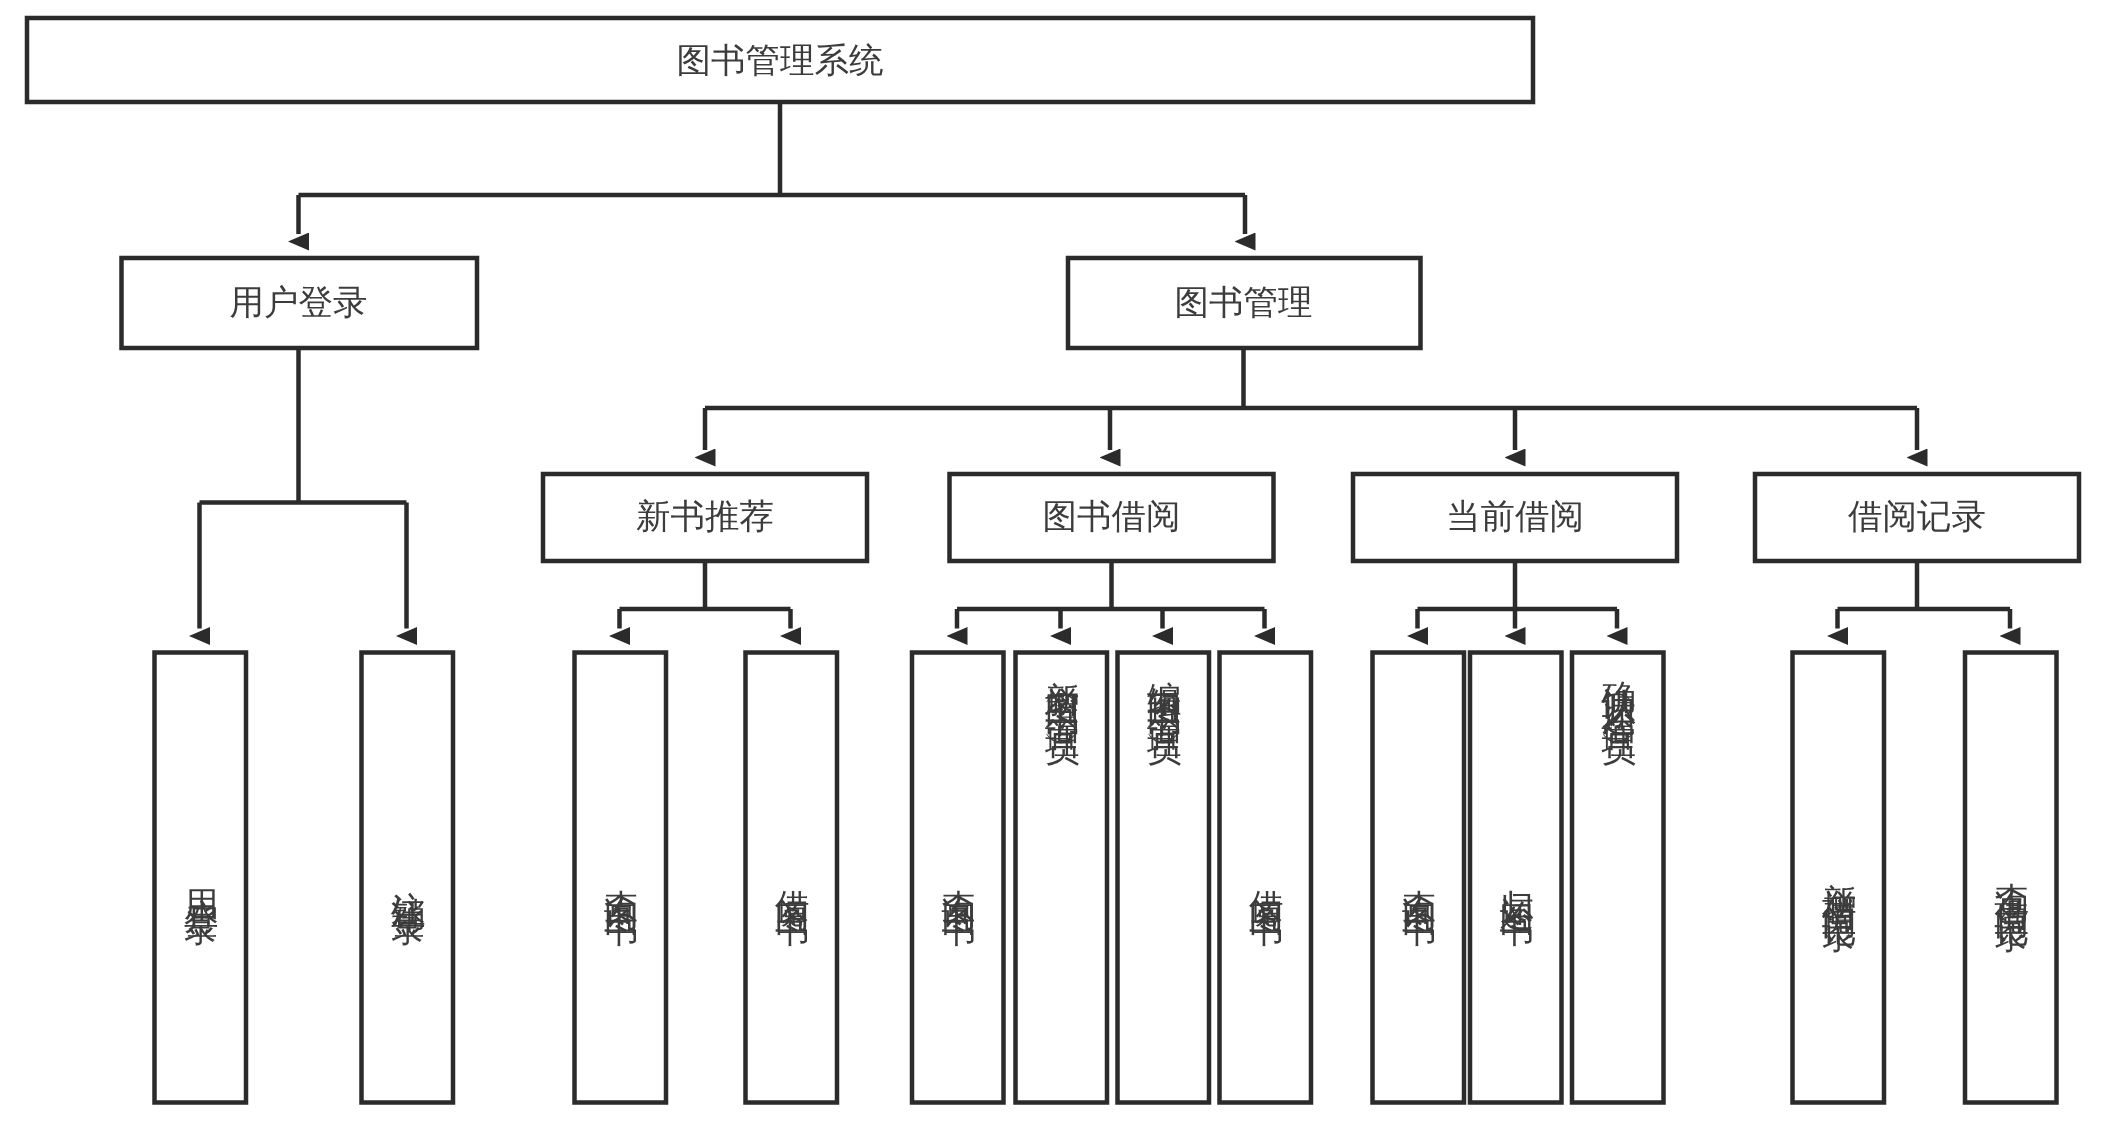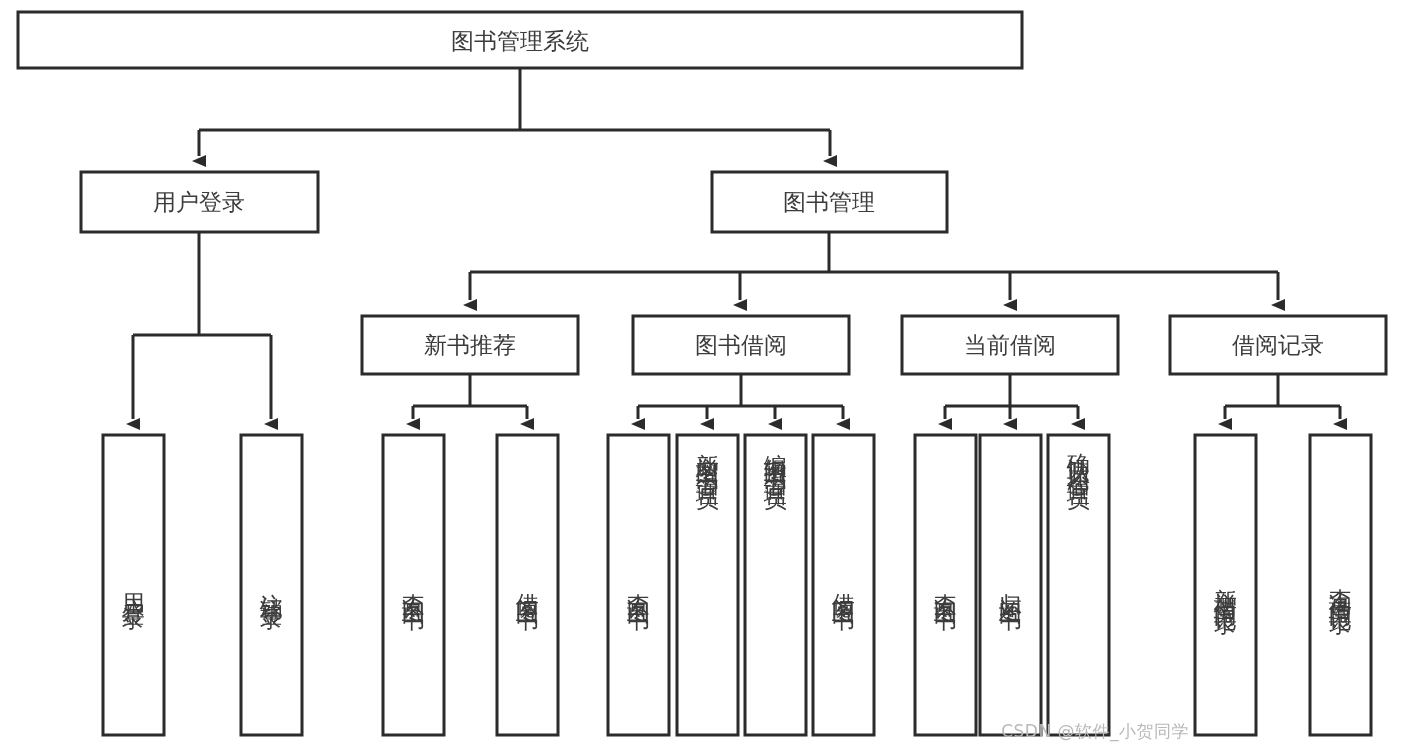--- a/index.html
+++ b/index.html
@@ -208,14 +208,13 @@
     <span class="leaf-text">确认归还（管理员）</span>
   </div>
 
   <div class="leaf-wrap" style="left:1195px;top:435px;width:61px;height:300px;">
     <span class="leaf-text">新增借阅记录</span>
   </div>
   <div class="leaf-wrap" style="left:1310px;top:435px;width:61px;height:300px;">
     <span class="leaf-text">查询借阅记录</span>
   </div>
 
-  <div class="watermark">CSDN @软件_小贺同学</div>
 </div>
 
 </body></html>

